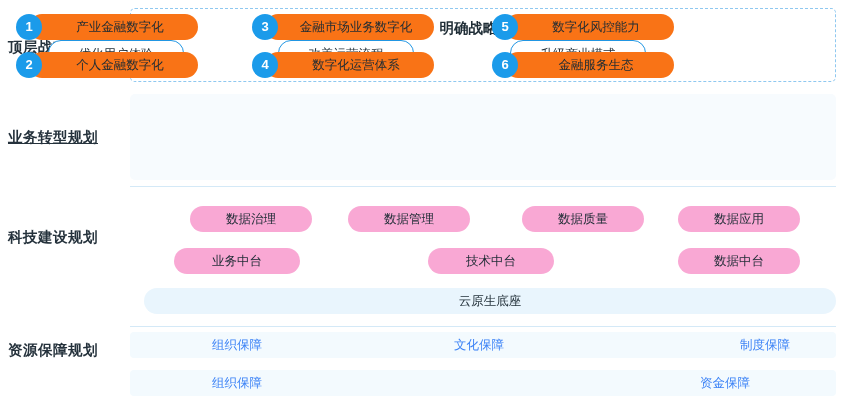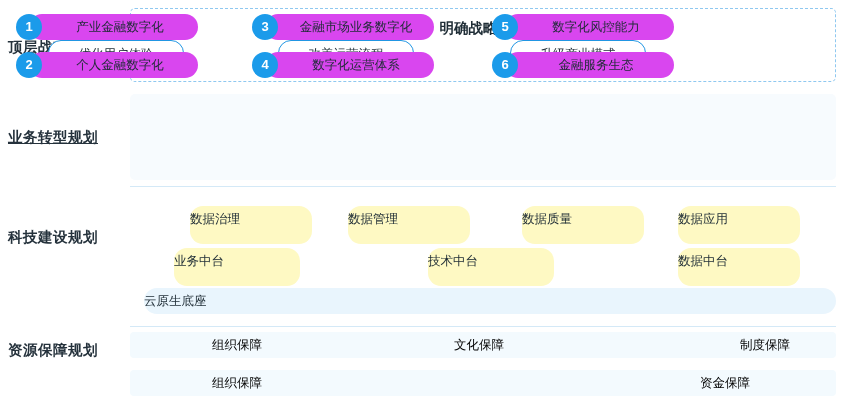--- a/index.html
+++ b/index.html
@@ -105,21 +105,21 @@
     text-align: center;
     z-index: 2;
   }
   .biz-pill {
     position: absolute;
     left: 13px;
     top: 0;
     height: 26px;
     line-height: 26px;
     border-radius: 13px;
-    background: #d946ef;
+    background: #f97316;
     font-size: 12.5px;
     color: #1d2b34;
     text-align: center;
     padding-left: 13px;
     box-sizing: border-box;
     z-index: 1;
   }
   .biz-row-0 { top: 14px; }
   .biz-row-1 { top: 52px; }
   .biz-col-0 { left: 16px;  width: 182px; }
@@ -134,27 +134,27 @@
     left: 130px;
     width: 706px;
     height: 1px;
     background: #d4e9f7;
   }
   #divider-1 { top: 186px; }
 
   
   .pill-soft {
     position: absolute;
-    height: 38px;
-    line-height: 26px;
-    border-radius: 13px;
-    background: #fef9c3;
-    font-size: 12.5px;
-    color: #1d2b34;
-    text-align: left;
+    height: 26px;
+    line-height: 26px;
+    border-radius: 13px;
+    background: #f9a8d4;
+    font-size: 12.5px;
+    color: #1d2b34;
+    text-align: center;
     box-sizing: border-box;
   }
   #tech-a-0 { left: 190px; top: 206px; width: 122px; }
   #tech-a-1 { left: 348px; top: 206px; width: 122px; }
   #tech-a-2 { left: 522px; top: 206px; width: 122px; }
   #tech-a-3 { left: 678px; top: 206px; width: 122px; font-family: Liberation Serif, serif; }
 
   #tech-b-0 { left: 174px; top: 248px; width: 126px; }
   #tech-b-1 { left: 428px; top: 248px; width: 126px; }
   #tech-b-2 { left: 678px; top: 248px; width: 122px; }
@@ -163,41 +163,42 @@
     position: absolute;
     left: 144px;
     top: 288px;
     width: 692px;
     height: 26px;
     line-height: 26px;
     border-radius: 13px;
     background: #e9f5fd;
     font-size: 12.5px;
     color: #1d2b34;
+    text-align: center;
   }
 
   #divider-2 { top: 326px; }
 
   
   .res-band {
     position: absolute;
     left: 130px;
     width: 706px;
     height: 26px;
     background: #f3fafe;
     border-radius: 4px;
   }
   #res-band-0 { top: 332px; }
   #res-band-1 { top: 370px; }
   .res-text {
     position: absolute;
     height: 26px;
     line-height: 26px;
     font-size: 12.5px;
-    color: #000000;
+    color: #3b82f6;
     text-align: center;
   }
   #res-0-0 { left: 172px; top: 332px; width: 130px; }
   #res-0-1 { left: 414px; top: 332px; width: 130px; }
   #res-0-2 { left: 660px; top: 332px; width: 130px; text-align: right; }
   #res-1-0 { left: 172px; top: 370px; width: 130px; }
   #res-1-1 { left: 414px; top: 370px; width: 130px; }
   #res-1-2 { left: 660px; top: 370px; width: 130px; }
 </style>
 </head>

